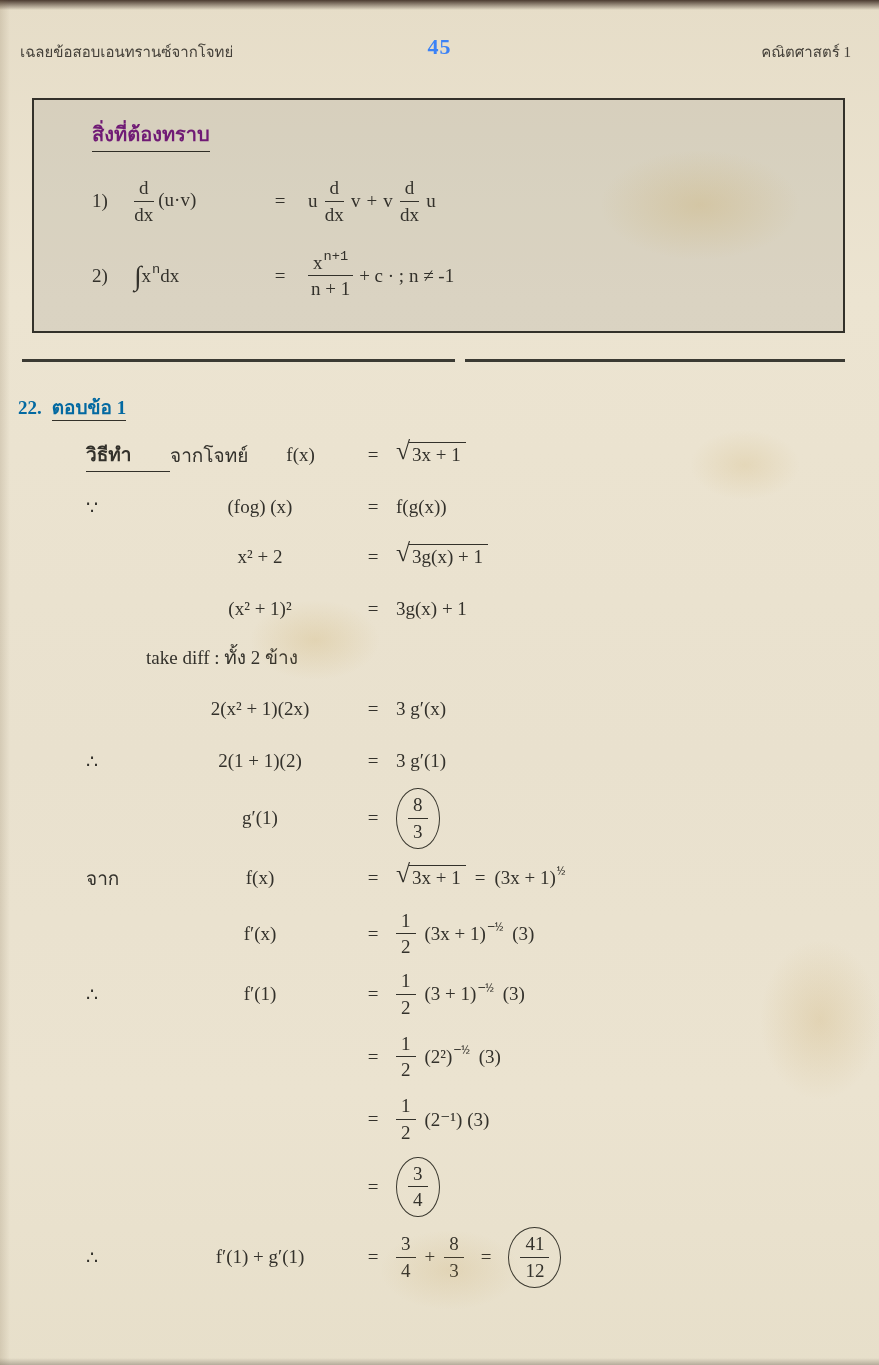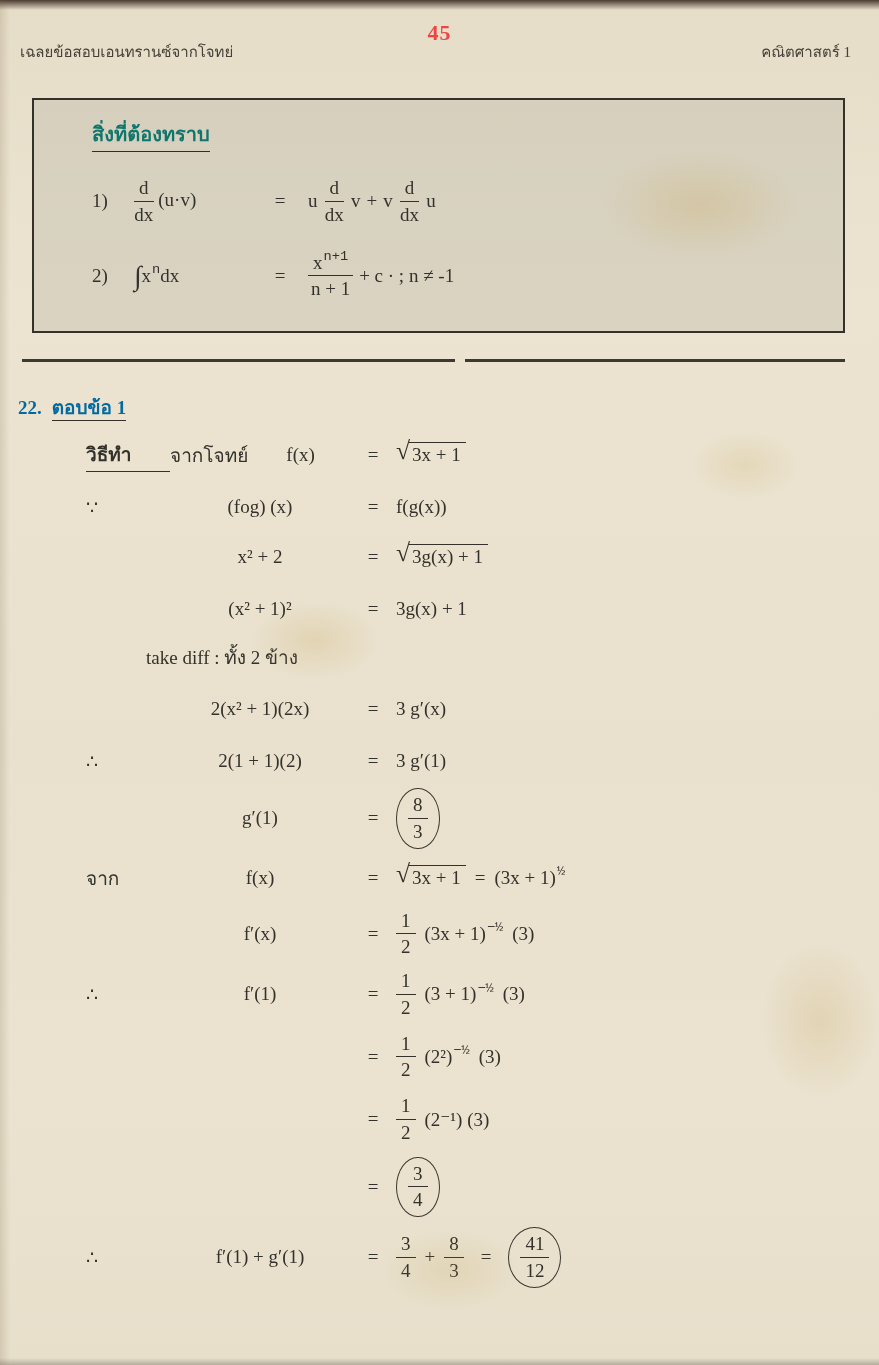--- a/index.html
+++ b/index.html
@@ -22,30 +22,30 @@
     background:radial-gradient(closest-side, rgba(198,162,82,0.22), rgba(198,162,82,0)); }
   .s3 { top:940px; left:760px; width:120px; height:160px;
     background:radial-gradient(closest-side, rgba(190,150,70,0.20), rgba(190,150,70,0)); }
   .s4 { top:1230px; left:380px; width:140px; height:80px;
     background:radial-gradient(closest-side, rgba(190,150,70,0.16), rgba(190,150,70,0)); }
   .s5 { top:430px; left:690px; width:110px; height:70px;
     background:radial-gradient(closest-side, rgba(198,162,82,0.18), rgba(198,162,82,0)); }
 
   .header { position:relative; padding:40px 28px 0 20px; display:flex;
     justify-content:space-between; align-items:baseline; font-size:15px; color:#45413a; }
-  .pagenum { position:absolute; left:50%; transform:translateX(-50%); top:20px;
-    font-size:22px; font-weight:bold; color:#ef4444; letter-spacing:1px; }
+  .pagenum { position:absolute; left:50%; transform:translateX(-50%); top:34px;
+    font-size:22px; font-weight:bold; color:#3b82f6; letter-spacing:1px; }
 
   .u { border-bottom:1.7px solid #33312a; padding-bottom:2px; }
   .bold { font-weight:bold; }
 
   .kbox { margin:34px 0 0 32px; width:813px; box-sizing:border-box;
     border:2.5px solid #33312a; background:rgba(175,172,158,0.30);
     padding:18px 0 30px 58px; }
-  .kbox-title { display:inline-block; font-size:20px; font-weight:bold; color:#0f766e;
+  .kbox-title { display:inline-block; font-size:20px; font-weight:bold; color:#701a75;
     border-bottom:1.8px solid #2f2d26; padding-bottom:1px; }
   .krow { display:grid; grid-template-columns:42px 118px 56px 1fr;
     align-items:center; margin-top:24px; font-size:19px; }
   .krow .keq { text-align:center; }
   .krhs { display:flex; align-items:center; gap:6px; flex-wrap:nowrap; }
 
   .frac { display:inline-flex; flex-direction:column; align-items:center;
     text-align:center; vertical-align:middle; line-height:1.25; }
   .frac .fn { padding:0 5px 1px; border-bottom:1.5px solid #33312a; }
   .frac .fd { padding-top:1px; }

